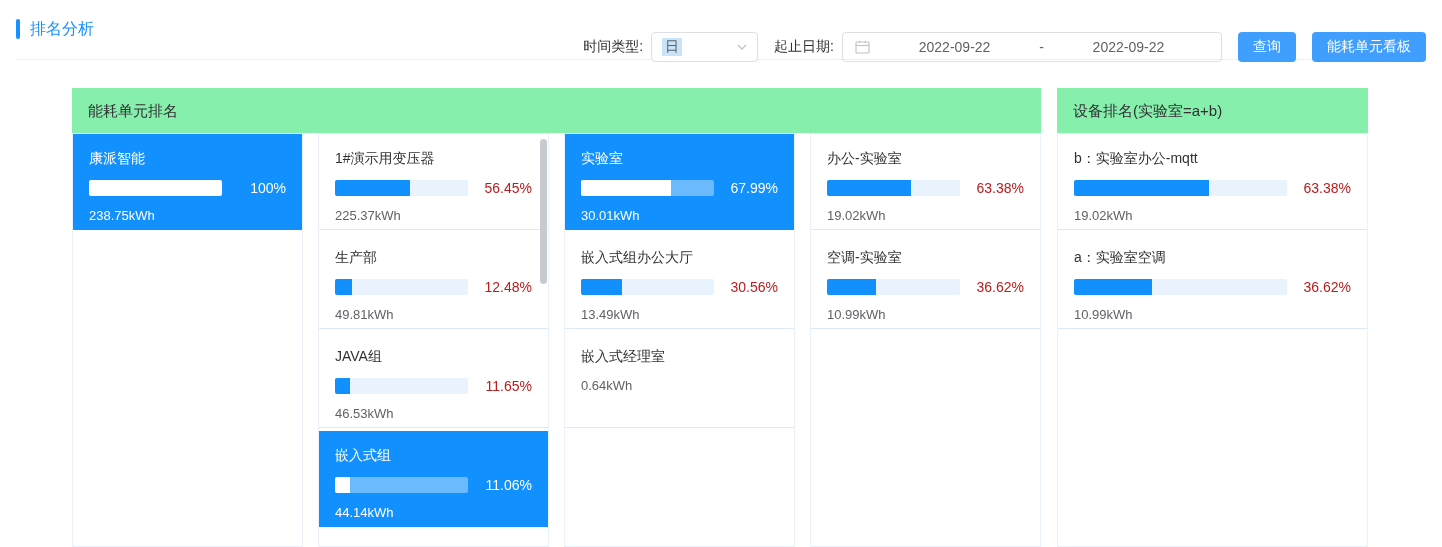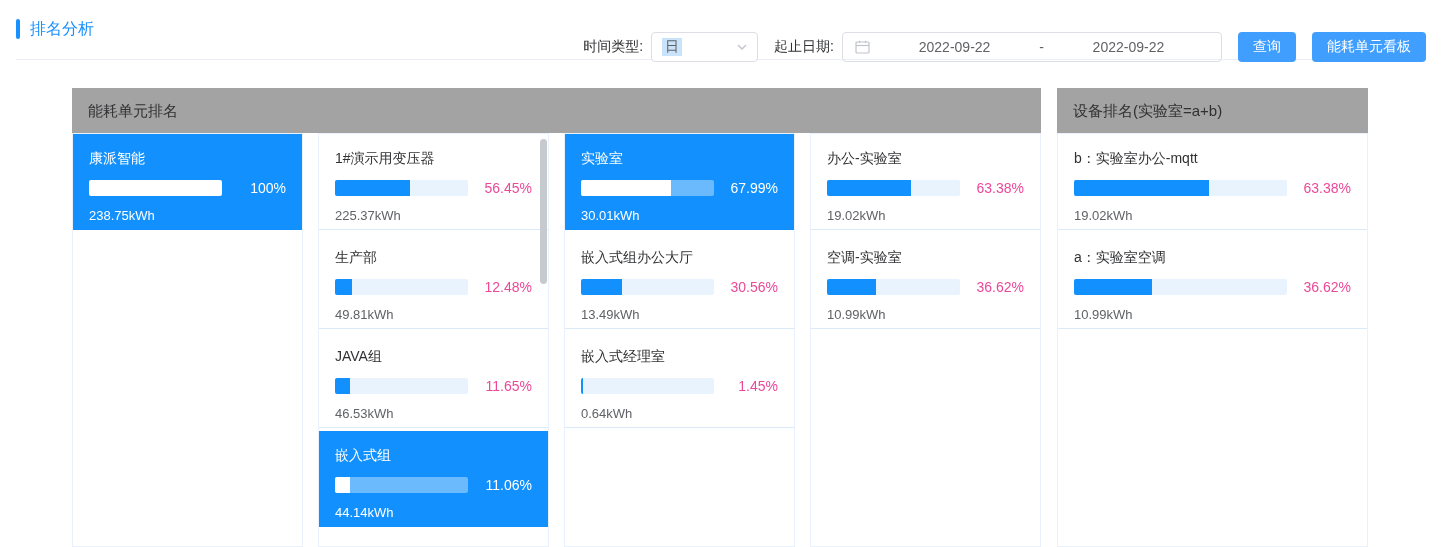--- a/index.html
+++ b/index.html
@@ -24,33 +24,33 @@
     display:flex; align-items:center; padding:0 12px; color:#606266; gap:4px; cursor:pointer; }
   .date-range .d { flex:1; text-align:center; }
   .cal-icon { width:15px; height:14px; display:inline-block; }
   .btn { height:30px; background:#409eff; color:#fff; border:none; border-radius:4px;
     padding:0 15px; font-size:14px; cursor:pointer; white-space:nowrap; }
 
   
   .main { margin:28px 0 0 72px; display:flex; gap:16px; height:459px; overflow:hidden; }
   .panel-left { width:969px; }
   .panel-right { width:311px; }
-  .panel-header { height:45px; background:#a3a3a3; line-height:45px; padding-left:16px;
+  .panel-header { height:45px; background:#86efac; line-height:45px; padding-left:16px;
     font-size:15px; color:#303133; }
   .columns { display:flex; gap:15px; height:414px; }
   .col { flex:1; border:1px solid #e8f1fc; background:#fff; position:relative; overflow:hidden; }
 
   .card { height:96px; border-bottom:1px solid #dbe9f9; margin-bottom:3px;
     padding:16px 16px 0; background:#fff; cursor:pointer; }
   .card-title { font-size:14px; color:#303133; margin-bottom:12px;
     white-space:nowrap; overflow:hidden; }
   .bar-row { display:flex; align-items:center; gap:12px; margin-bottom:12px; }
   .bar-track { flex:1; height:16px; background:#e8f3fd; border-radius:2px; overflow:hidden; }
   .bar-fill { height:100%; width:0; background:#1290fd; }
-  .card-percent { font-size:14px; color:#ec4899; min-width:52px; text-align:right; }
+  .card-percent { font-size:14px; color:#b91c1c; min-width:52px; text-align:right; }
   .card-value { font-size:13px; color:#606266; }
 
   .card.hl { background:#1290fd; border-bottom-color:#1290fd; }
   .card.hl .card-title, .card.hl .card-percent, .card.hl .card-value { color:#fff; }
   .card.hl .bar-track { background:rgba(255,255,255,.38); }
   .card.hl .bar-fill { background:#fff; }
 
   .scrollbar-thumb { position:absolute; right:1px; top:5px; width:7px; height:145px;
     background:#c6c9ce; border-radius:4px; }
 </style>
@@ -170,26 +170,20 @@
           <div class="bar-row">
             <div class="bar-track">
               <div class="bar-fill" style="width: 30.56%;"></div>
             </div>
             <div class="card-percent">30.56%</div>
           </div>
           <div class="card-value">13.49kWh</div>
         </div>
         <div class="card">
           <div class="card-title">嵌入式经理室</div>
-          <div class="bar-row">
-            <div class="bar-track">
-              <div class="bar-fill" style="width: 1.45%;"></div>
-            </div>
-            <div class="card-percent">1.45%</div>
-          </div>
           <div class="card-value">0.64kWh</div>
         </div>
       </div>
 
       <div class="col">
         <div class="card">
           <div class="card-title">办公-实验室</div>
           <div class="bar-row">
             <div class="bar-track">
               <div class="bar-fill" style="width: 63.38%;"></div>

